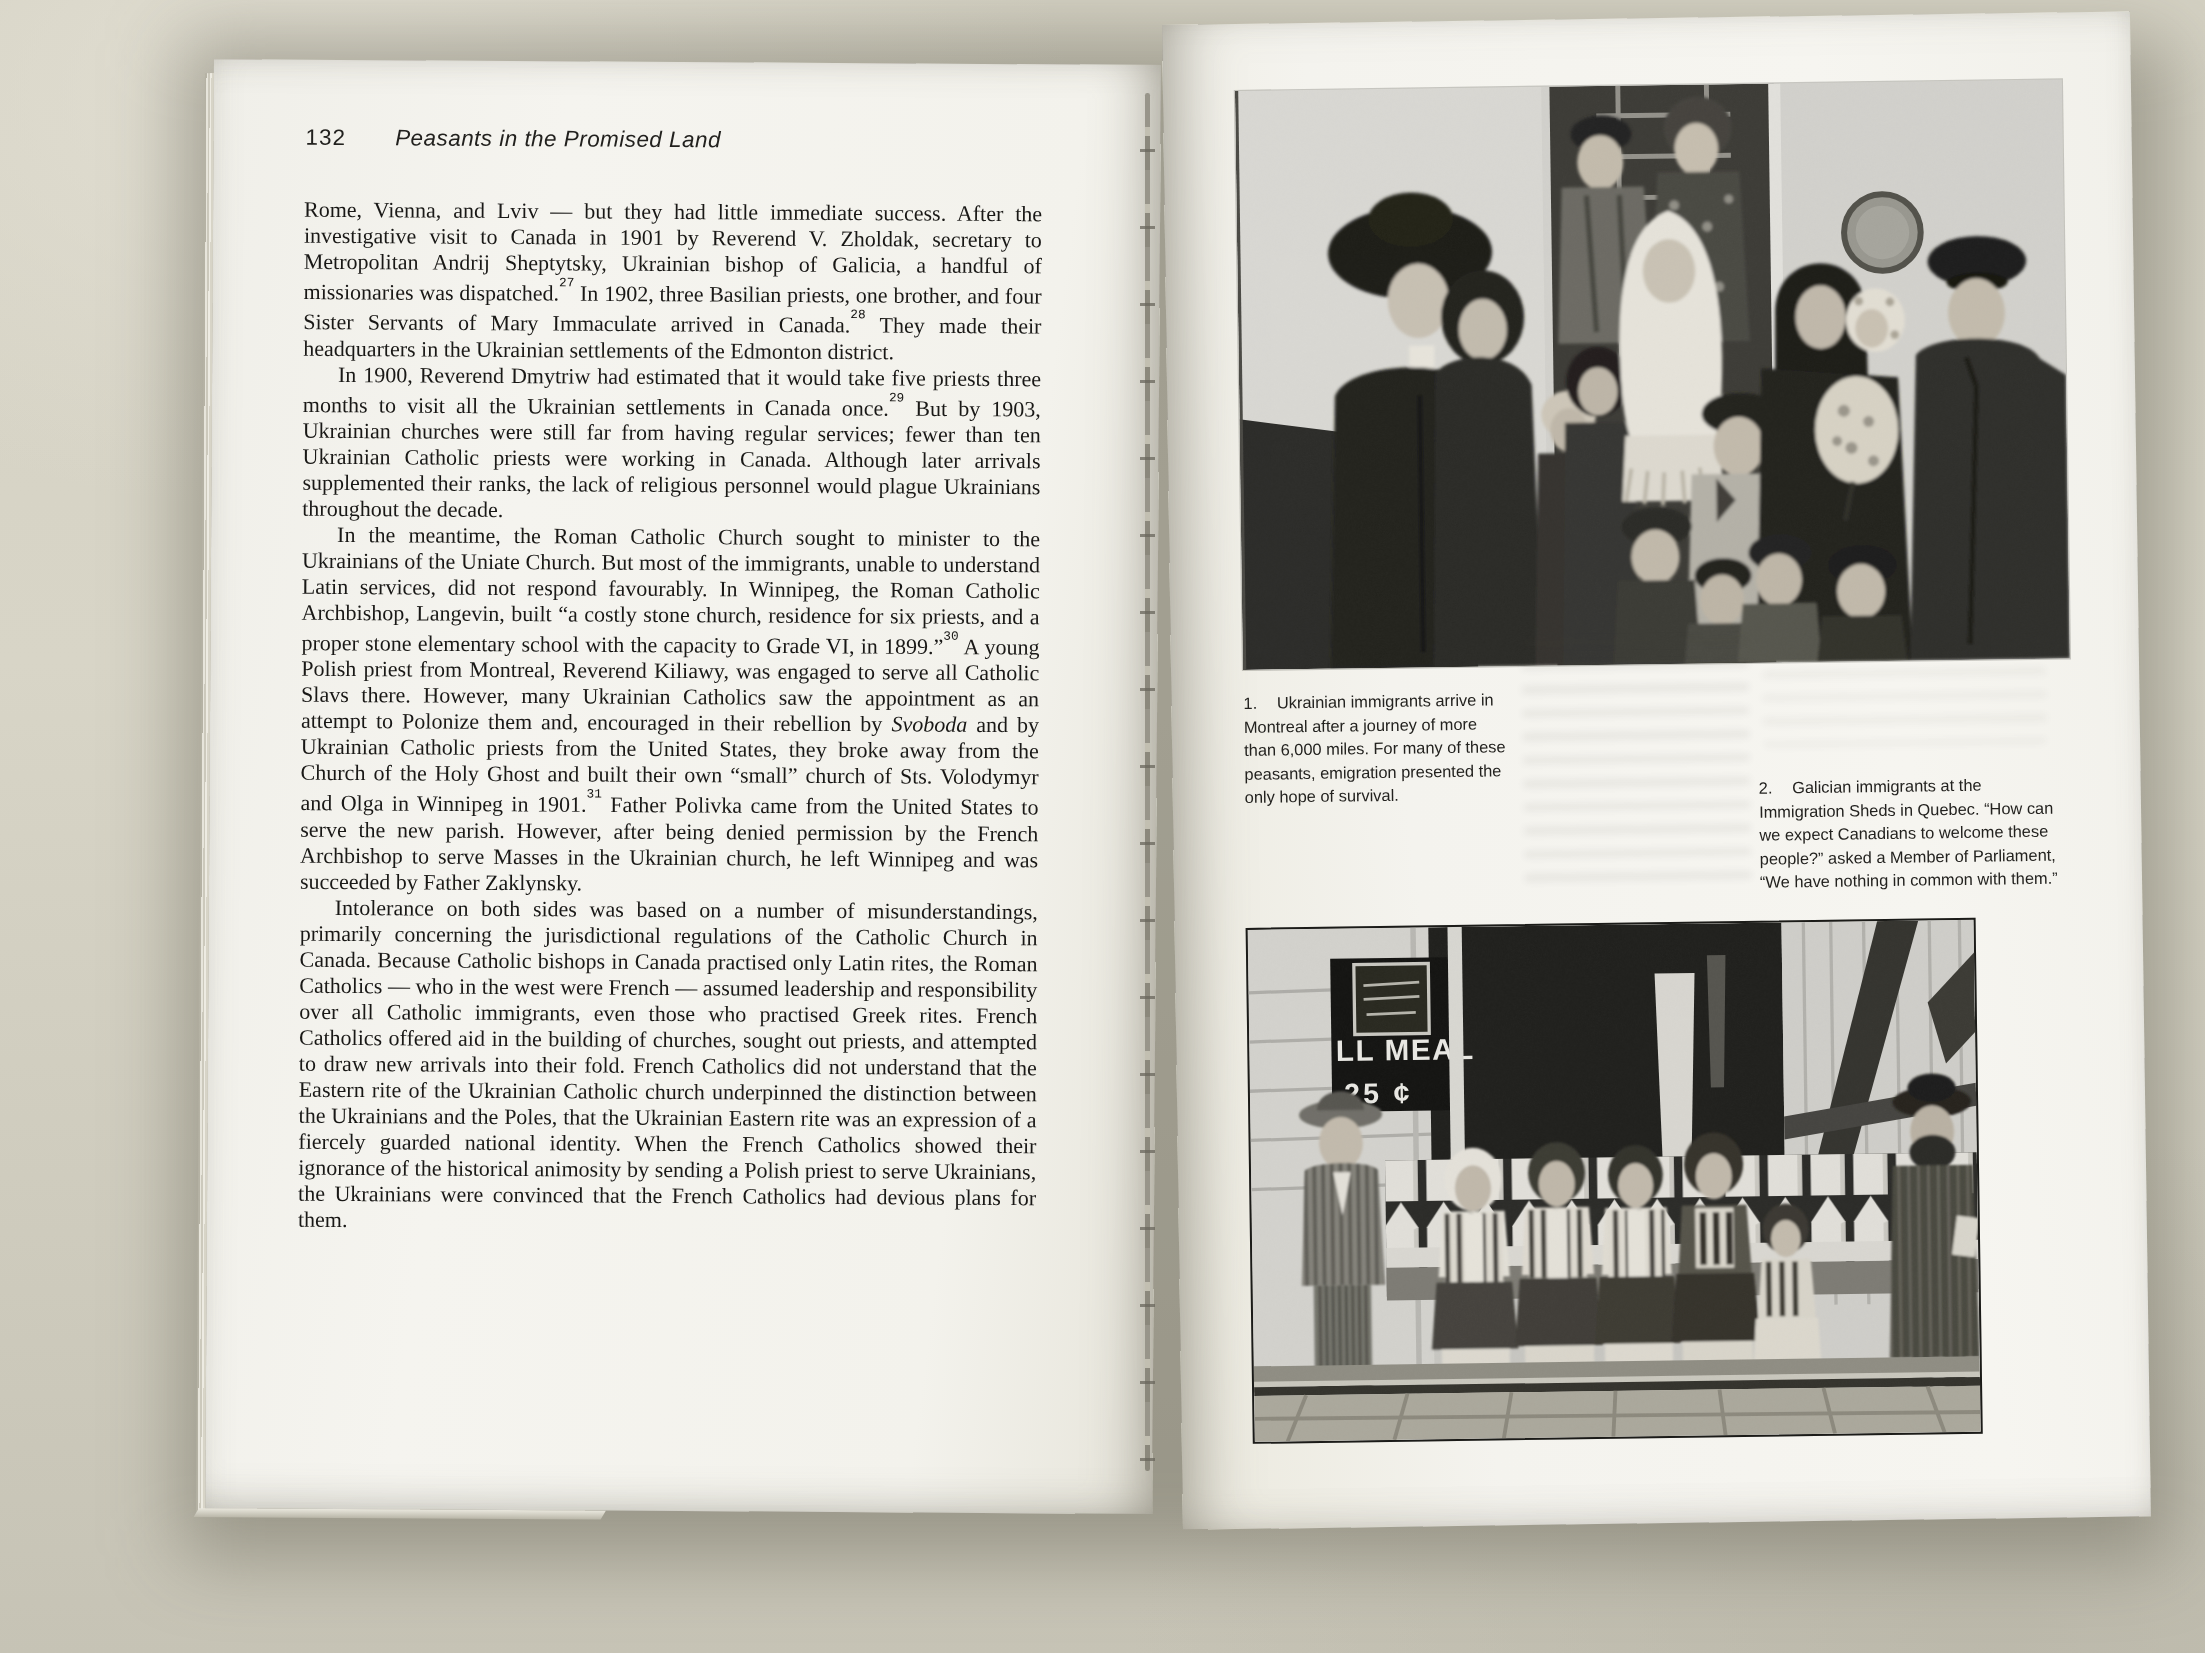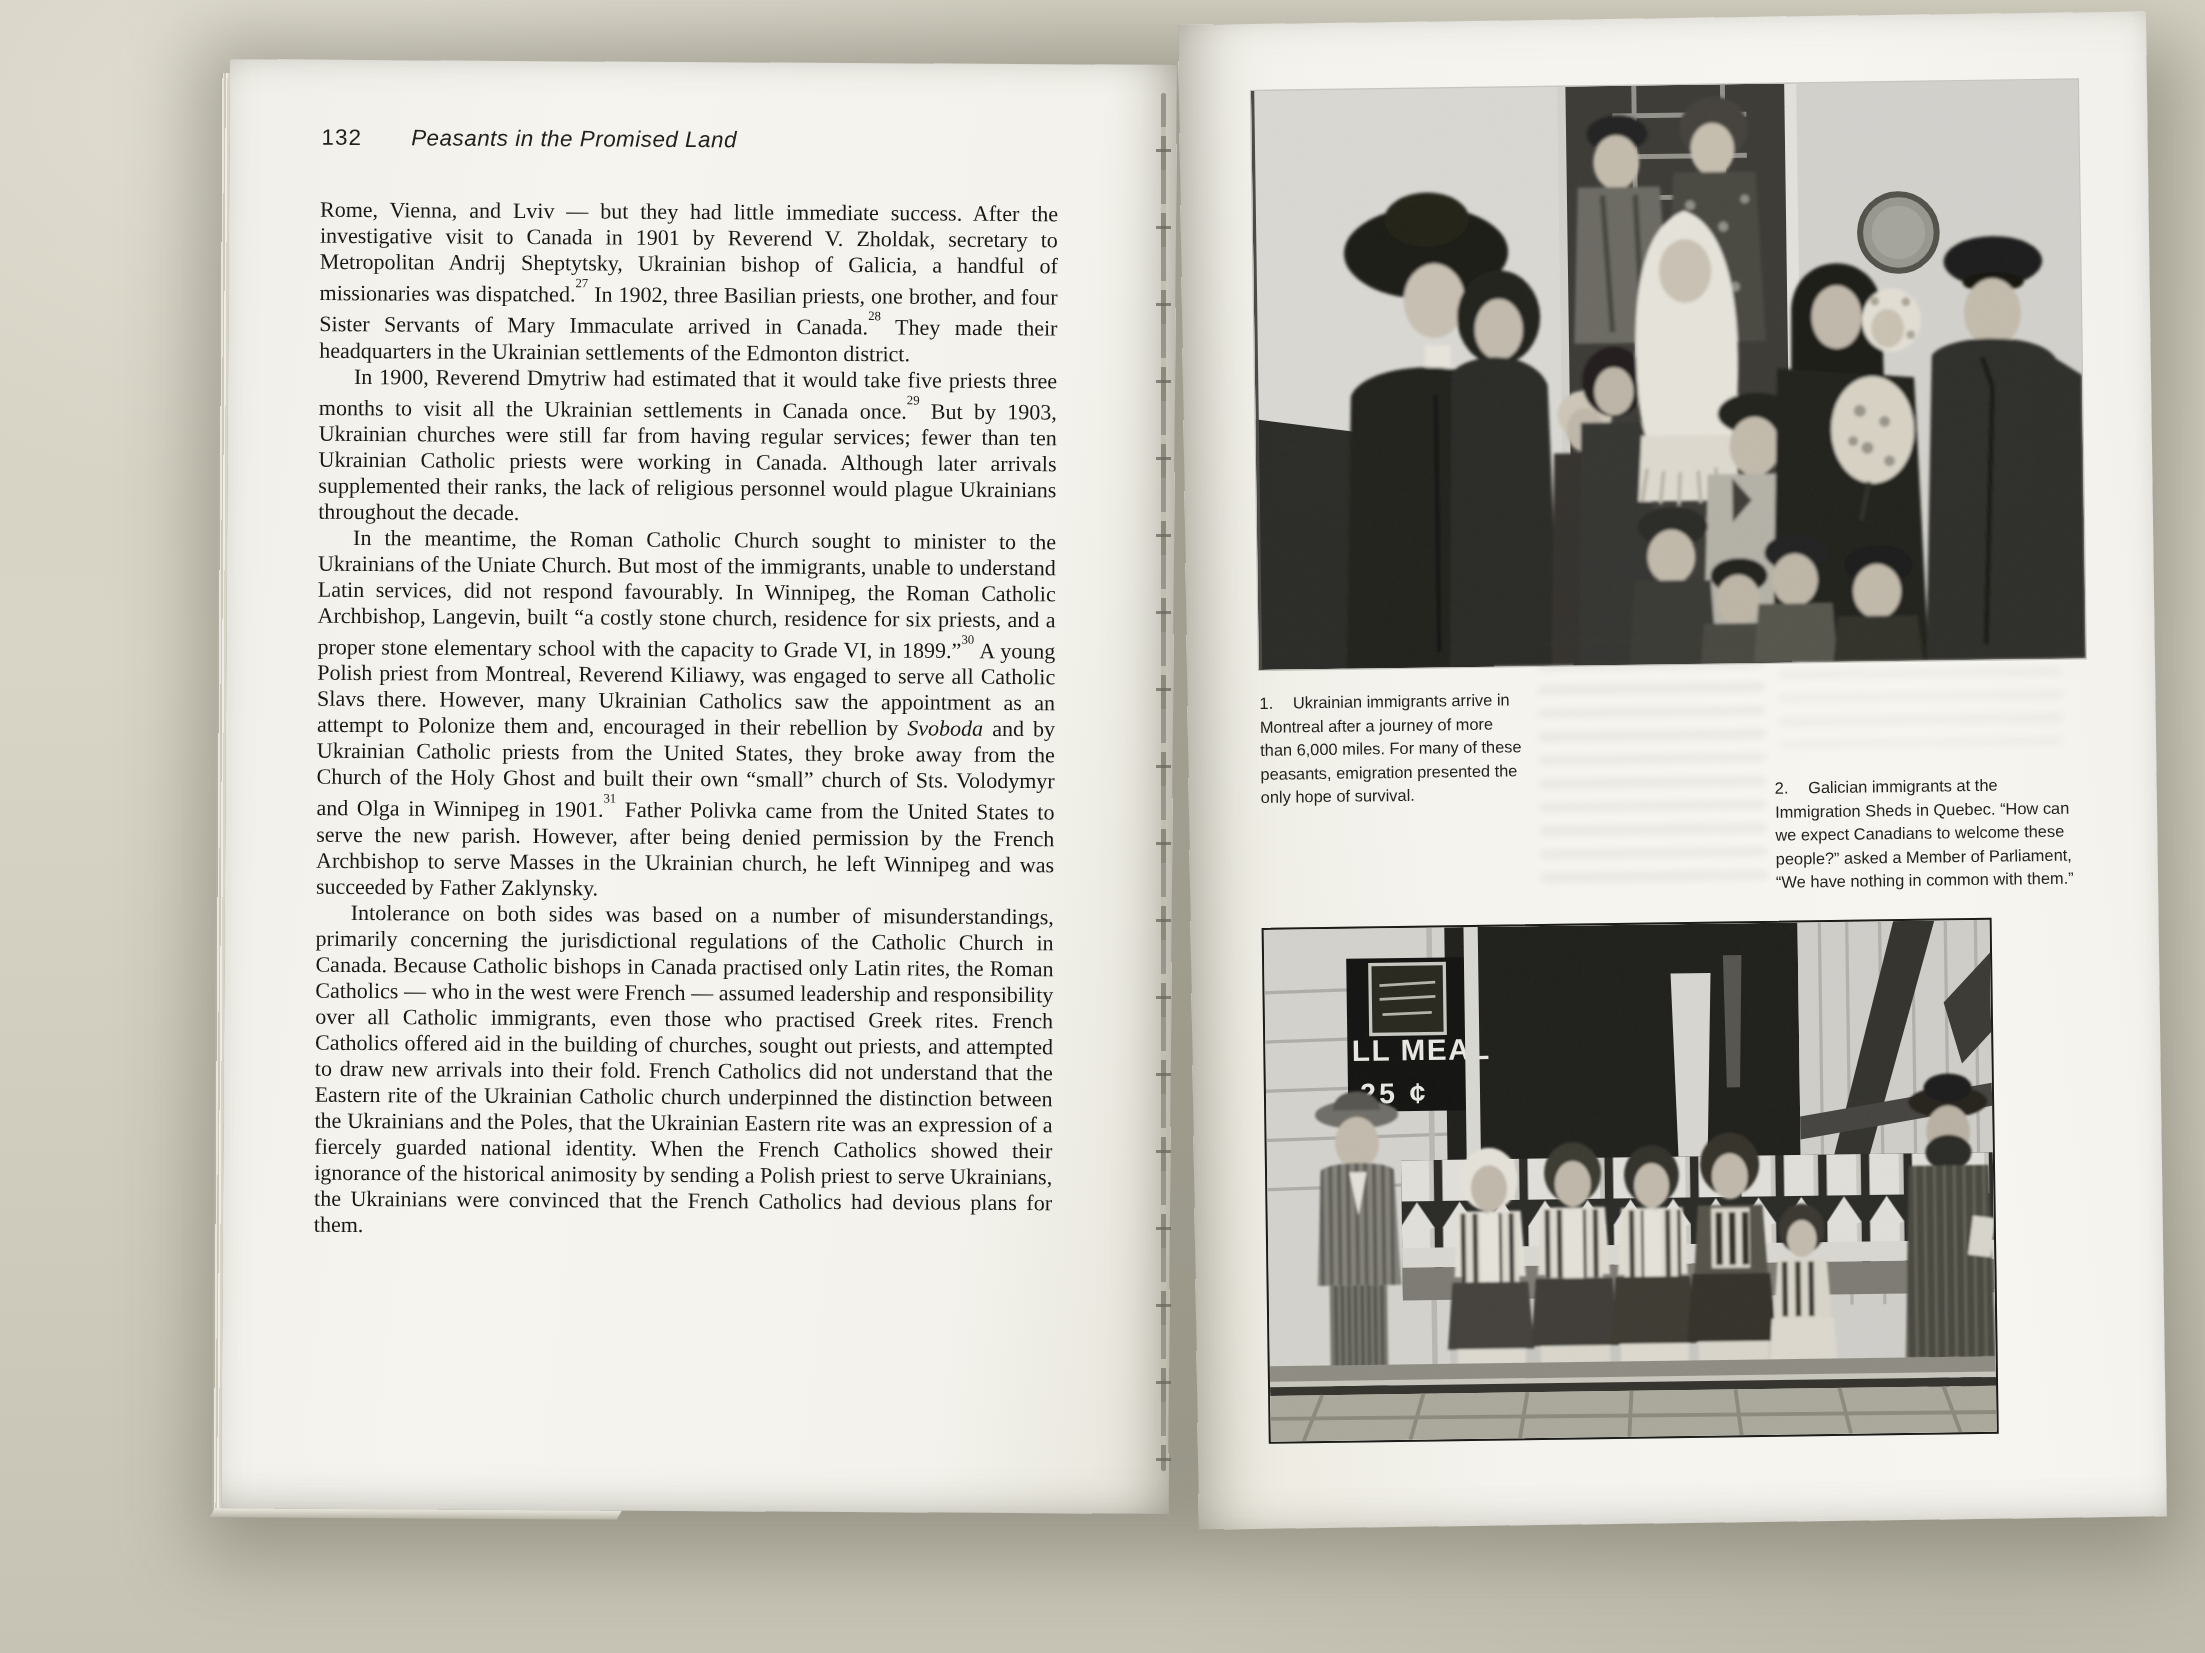--- a/index.html
+++ b/index.html
@@ -4,21 +4,21 @@
 <style>
   html,body{margin:0;padding:0;}
   body{
     width:2205px;height:1654px;overflow:hidden;position:relative;
     font-family:"Liberation Sans","DejaVu Sans",sans-serif;
     background:
       radial-gradient(ellipse 1313px 766px at 16% 6%, rgba(228,225,213,.9) 0%, rgba(228,225,213,0) 55%),
       radial-gradient(ellipse 1422px 875px at 90% 100%, rgba(186,183,169,.85) 0%, rgba(186,183,169,0) 60%),
       linear-gradient(180deg,#d4d1c3 0%,#d8d5c7 40%,#cdcabc 78%,#c6c3b5 100%);
   }
-  .scene{position:absolute;inset:0;margin-left:16px;}
+  .scene{position:absolute;inset:0;}
   .book-shadow{
     position:absolute;left:180px;top:38px;width:1991px;height:1520px;
     background:rgba(88,85,72,.42);border-radius:16.4px;filter:blur(38px);
   }
   
   .page{position:absolute;}
   .page-left{
     left:214px;top:65px;width:947px;height:1449px;
     background:linear-gradient(97deg,#f0efe9 0%,#f5f4ef 32%,#f3f2ec 78%,#e7e5db 99%);
     transform:rotate(.35deg);transform-origin:100% 0;
@@ -61,21 +61,21 @@
   .running-head{position:absolute;left:92px;top:65px;font-size:22.4px;color:#22211e;white-space:nowrap;}
   .rh-num{letter-spacing:1.1px;}
   .rh-title{font-style:italic;margin-left:49px;letter-spacing:0.5px;}
   .bodytext{
     position:absolute;left:91px;top:137px;width:738px;
     font-family:"Liberation Serif","DejaVu Serif",serif;
     font-size:22px;line-height:26px;color:#191816;text-align:justify;
   }
   .bodytext p{margin:0;}
   .bodytext p.indent{text-indent:35px;}
-  sup.fn{font-size:.58em;position:relative;top:-.48em;}
+  sup.fn{font-size:.58em;position:relative;top:-.48em;font-family:Liberation Mono, monospace;}
   em.journal{}
   
   .photo{position:absolute;overflow:hidden;}
   .photo svg{width:100%;height:100%;display:block;}
   .photo-top{left:72px;top:67px;width:827px;height:579px;background:#d0cfca;box-shadow:0 0 0 1.1px rgba(60,58,50,.25);}
   .photo-bottom{left:71px;top:904px;width:730px;height:516px;border:2.2px solid #1b1b18;box-sizing:border-box;background:#c8c7c2;}
   .caption{position:absolute;font-size:16.4px;line-height:23.5px;color:#23221f;}
   .cap-num{margin-right:19.7px;}
   .caption-1{left:72px;top:652px;width:264px;}
   .caption-2{left:586px;top:744px;width:307px;}

